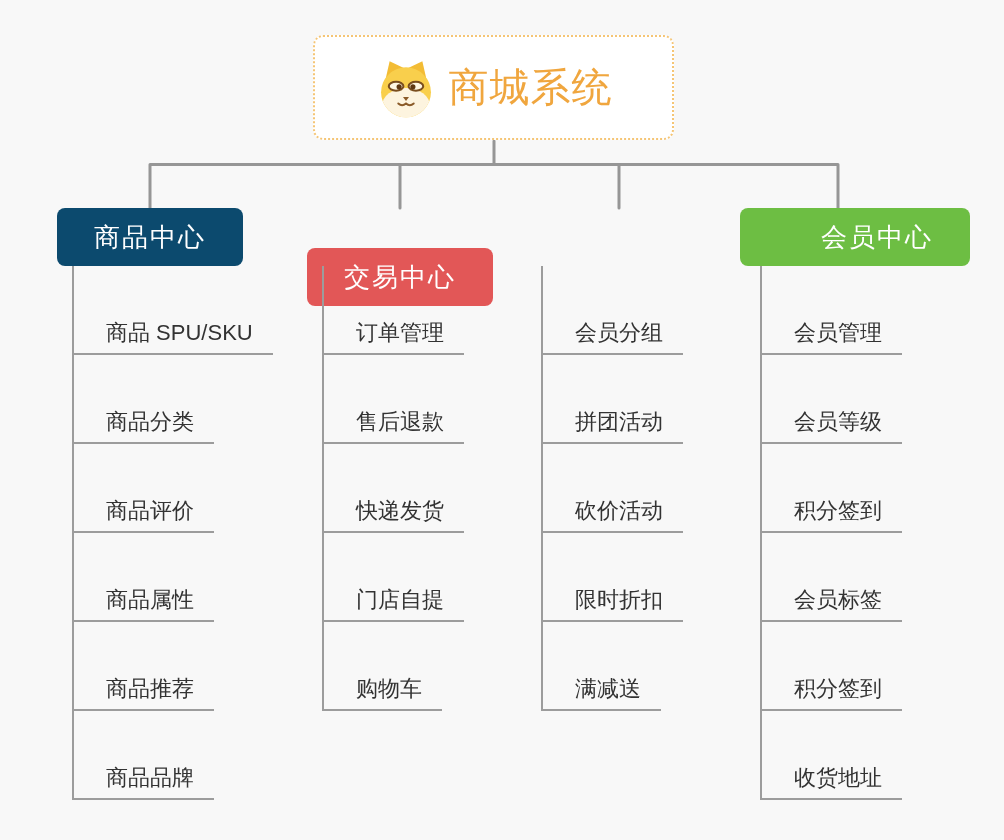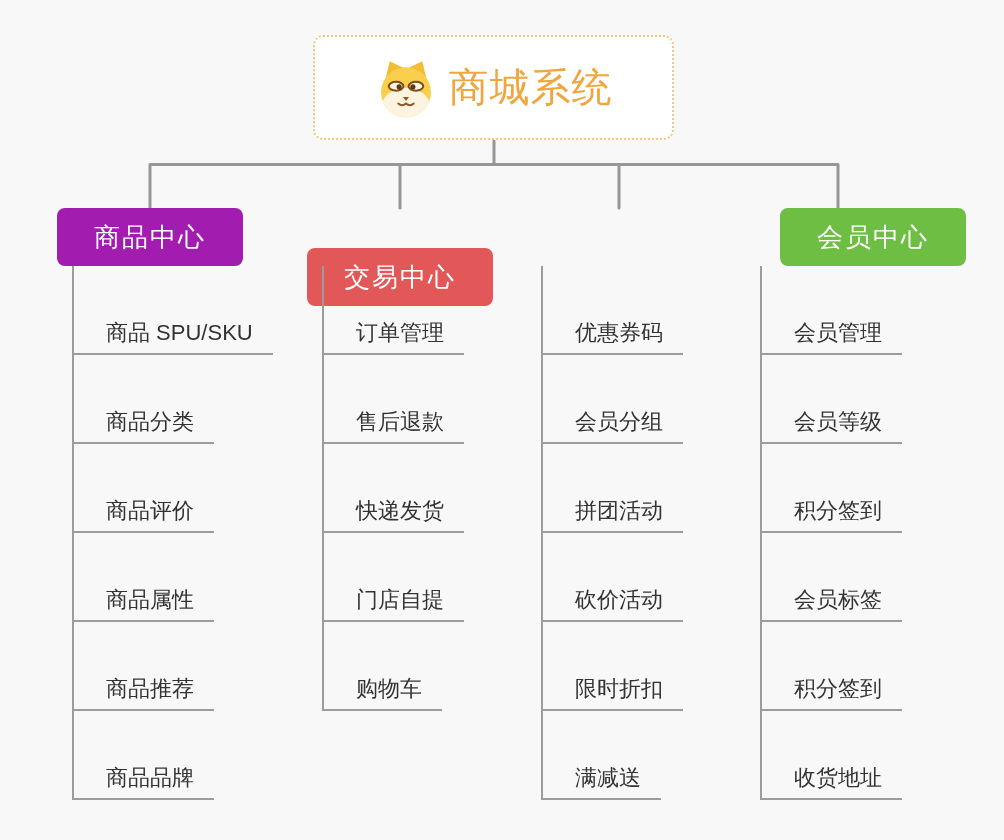--- a/index.html
+++ b/index.html
@@ -59,21 +59,21 @@
     font-size: 26px;
     letter-spacing: 2px;
     line-height: 58px;
     text-align: center;
     white-space: nowrap;
     cursor: default;
   }
   .bh0 { left: 57px; }
   .bh1 { left: 307px; }
   .bh2 { left: 526px; }
-  .bh3 { left: 780px; }
+  .bh3 { left: 740px; padding-left: 44px; }
   
   .children {
     position: absolute;
     top: 266px;
     margin: 0;
     padding: 0;
     list-style: none;
     border-left: 2px solid;
   }
   .ch0 { left: 72px; }
@@ -125,41 +125,40 @@
         <ellipse cx="47.5" cy="34" rx="8.5" ry="5.2" fill="#FFF7E2" stroke="#7A4E1E" stroke-width="2.4"></ellipse>
         <circle cx="28" cy="34.6" r="3" fill="#5F3812"></circle>
         <circle cx="44" cy="34.6" r="3" fill="#5F3812"></circle>
         <path d="M32.5 46.5 h7 l-3.5 4.5 z" fill="#8A5A28"></path>
         <path d="M27 54 Q31.5 58 36 54 Q40.5 58 45 54" stroke="#8A5A28" stroke-width="2.2" fill="none" stroke-linecap="round"></path>
       </svg>
     </span>
     <span class="root-title" style="color: rgb(240, 166, 62);">商城系统</span>
   </div>
 
-  <div class="branch-header bh0" style="background-color: #a21caf;">商品中心</div>
+  <div class="branch-header bh0" style="background-color: #0c4a6e;">商品中心</div>
   <ul class="children ch0" style="border-color: rgb(156, 156, 156);">
     <li>商品 SPU/SKU</li>
     <li>商品分类</li>
     <li>商品评价</li>
     <li>商品属性</li>
     <li>商品推荐</li>
     <li>商品品牌</li>
   </ul>
 
   <div class="branch-header bh1" style="background-color: rgb(226, 87, 87); margin-top: 40px;">交易中心</div>
   <ul class="children ch1" style="border-color: rgb(156, 156, 156);">
     <li>订单管理</li>
     <li>售后退款</li>
     <li>快递发货</li>
     <li>门店自提</li>
     <li>购物车</li>
   </ul>
 
   <ul class="children ch2" style="border-color: rgb(156, 156, 156);">
-    <li>优惠券码</li>
     <li>会员分组</li>
     <li>拼团活动</li>
     <li>砍价活动</li>
     <li>限时折扣</li>
     <li>满减送</li>
   </ul>
 
   <div class="branch-header bh3" style="background-color: rgb(109, 190, 67);">会员中心</div>
   <ul class="children ch3" style="border-color: rgb(156, 156, 156);">
     <li>会员管理</li>

